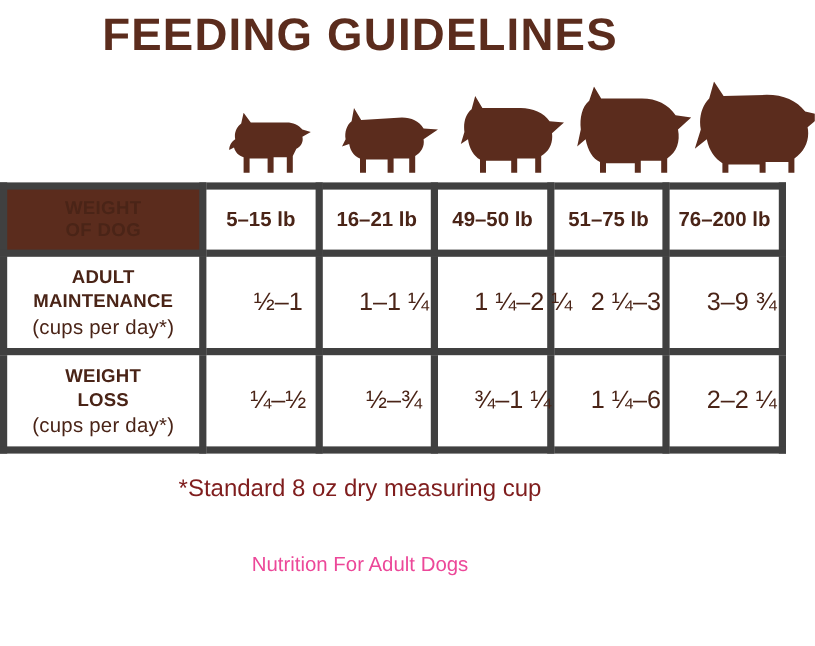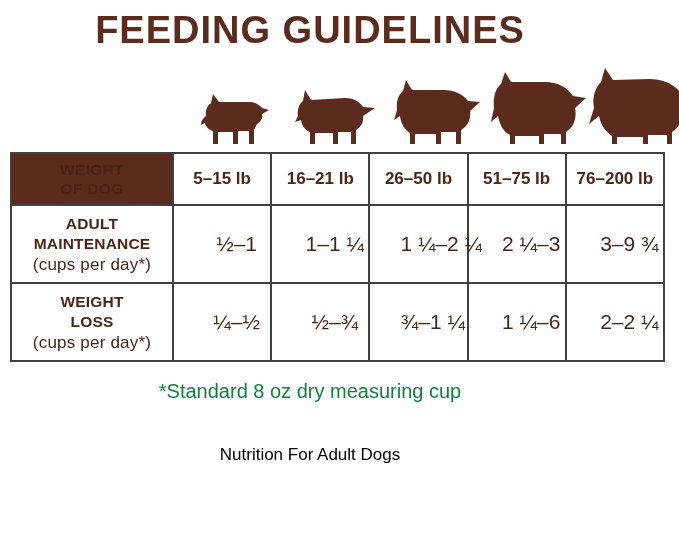--- a/index.html
+++ b/index.html
@@ -12,21 +12,20 @@
     background: #ffffff;
     font-family: "Liberation Sans", sans-serif;
     color: #5a2d1e;
     overflow: hidden;
   }
   .page {
     position: relative;
     width: 600px;
     height: 538px;
     box-sizing: border-box;
-    margin-left: 10px;
   }
   .title {
     text-align: center;
     font-size: 38px;
     font-weight: bold;
     letter-spacing: 1px;
     color: #5b2c1d;
     padding-top: 8px;
     line-height: 44px;
     white-space: nowrap;
@@ -45,21 +44,21 @@
     display: block;
     margin: 0 auto;
   }
   table.guide {
     width: 655px;
     margin: 6px auto 0 auto;
     border-collapse: collapse;
     table-layout: fixed;
   }
   table.guide td, table.guide th {
-    border: 2px solid #404040;
+    border: 6px solid #404040;
     text-align: center;
     vertical-align: middle;
     color: #4a2417;
   }
   .hdr-label {
     background: #5b2c1d;
     color: #ffffff;
     font-size: 15.5px;
     font-weight: bold;
     line-height: 19px;
@@ -90,27 +89,27 @@
   .val {
     font-size: 21px;
     height: 74px;
     color: #3d1f14;
     white-space: nowrap;
     padding-left: 30px;
   }
   .footnote {
     text-align: center;
     font-size: 20px;
-    color: #15803d;
+    color: #7f1d1d;
     margin-top: 18px;
   }
   .tagline {
     text-align: center;
     font-size: 17px;
-    color: #000000;
+    color: #ec4899;
     margin-top: 42px;
   }
 </style>
 </head>
 <body>
 
 <div class="page">
 
   <div class="title">FEEDING GUIDELINES</div>
 
@@ -150,21 +149,21 @@
 
   <table class="guide">
     <tbody>
         <tr>
       <th class="hdr-label">
         <div>WEIGHT</div>
         <div>OF DOG</div>
       </th>
       <th class="hdr-weight">5–15 lb</th>
       <th class="hdr-weight">16–21 lb</th>
-      <th class="hdr-weight">26–50 lb</th>
+      <th class="hdr-weight">49–50 lb</th>
       <th class="hdr-weight">51–75 lb</th>
       <th class="hdr-weight">76–200 lb</th>
     </tr>
     <tr>
       <td class="rowlabel">
         <div>ADULT</div>
         <div>MAINTENANCE</div>
         <span class="sub">(cups per day*)</span>
       </td>
       <td class="val">½–1</td>

